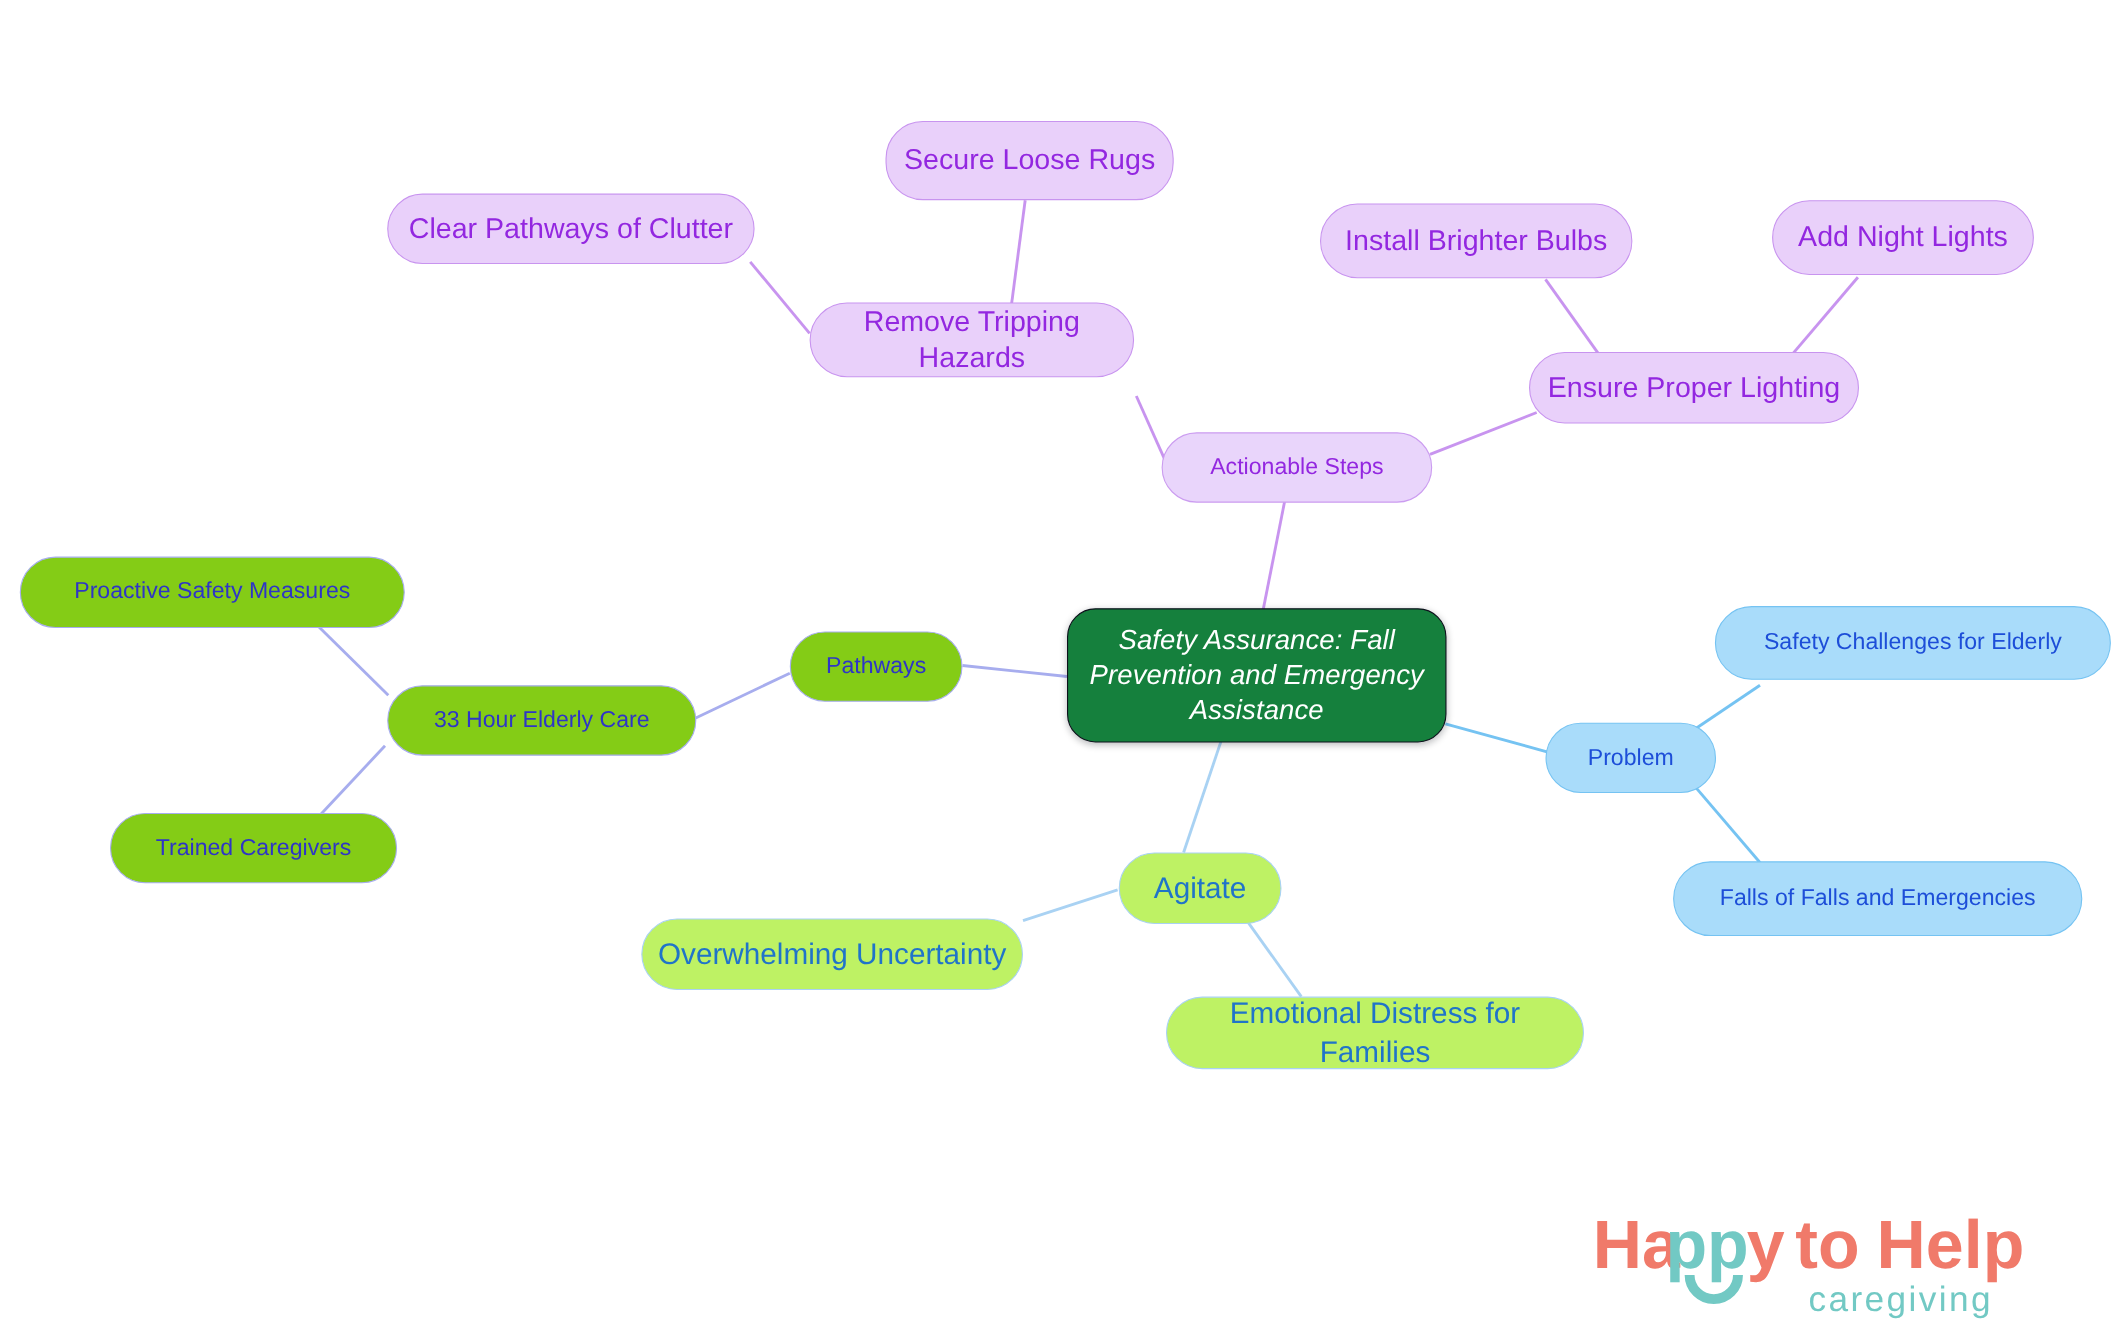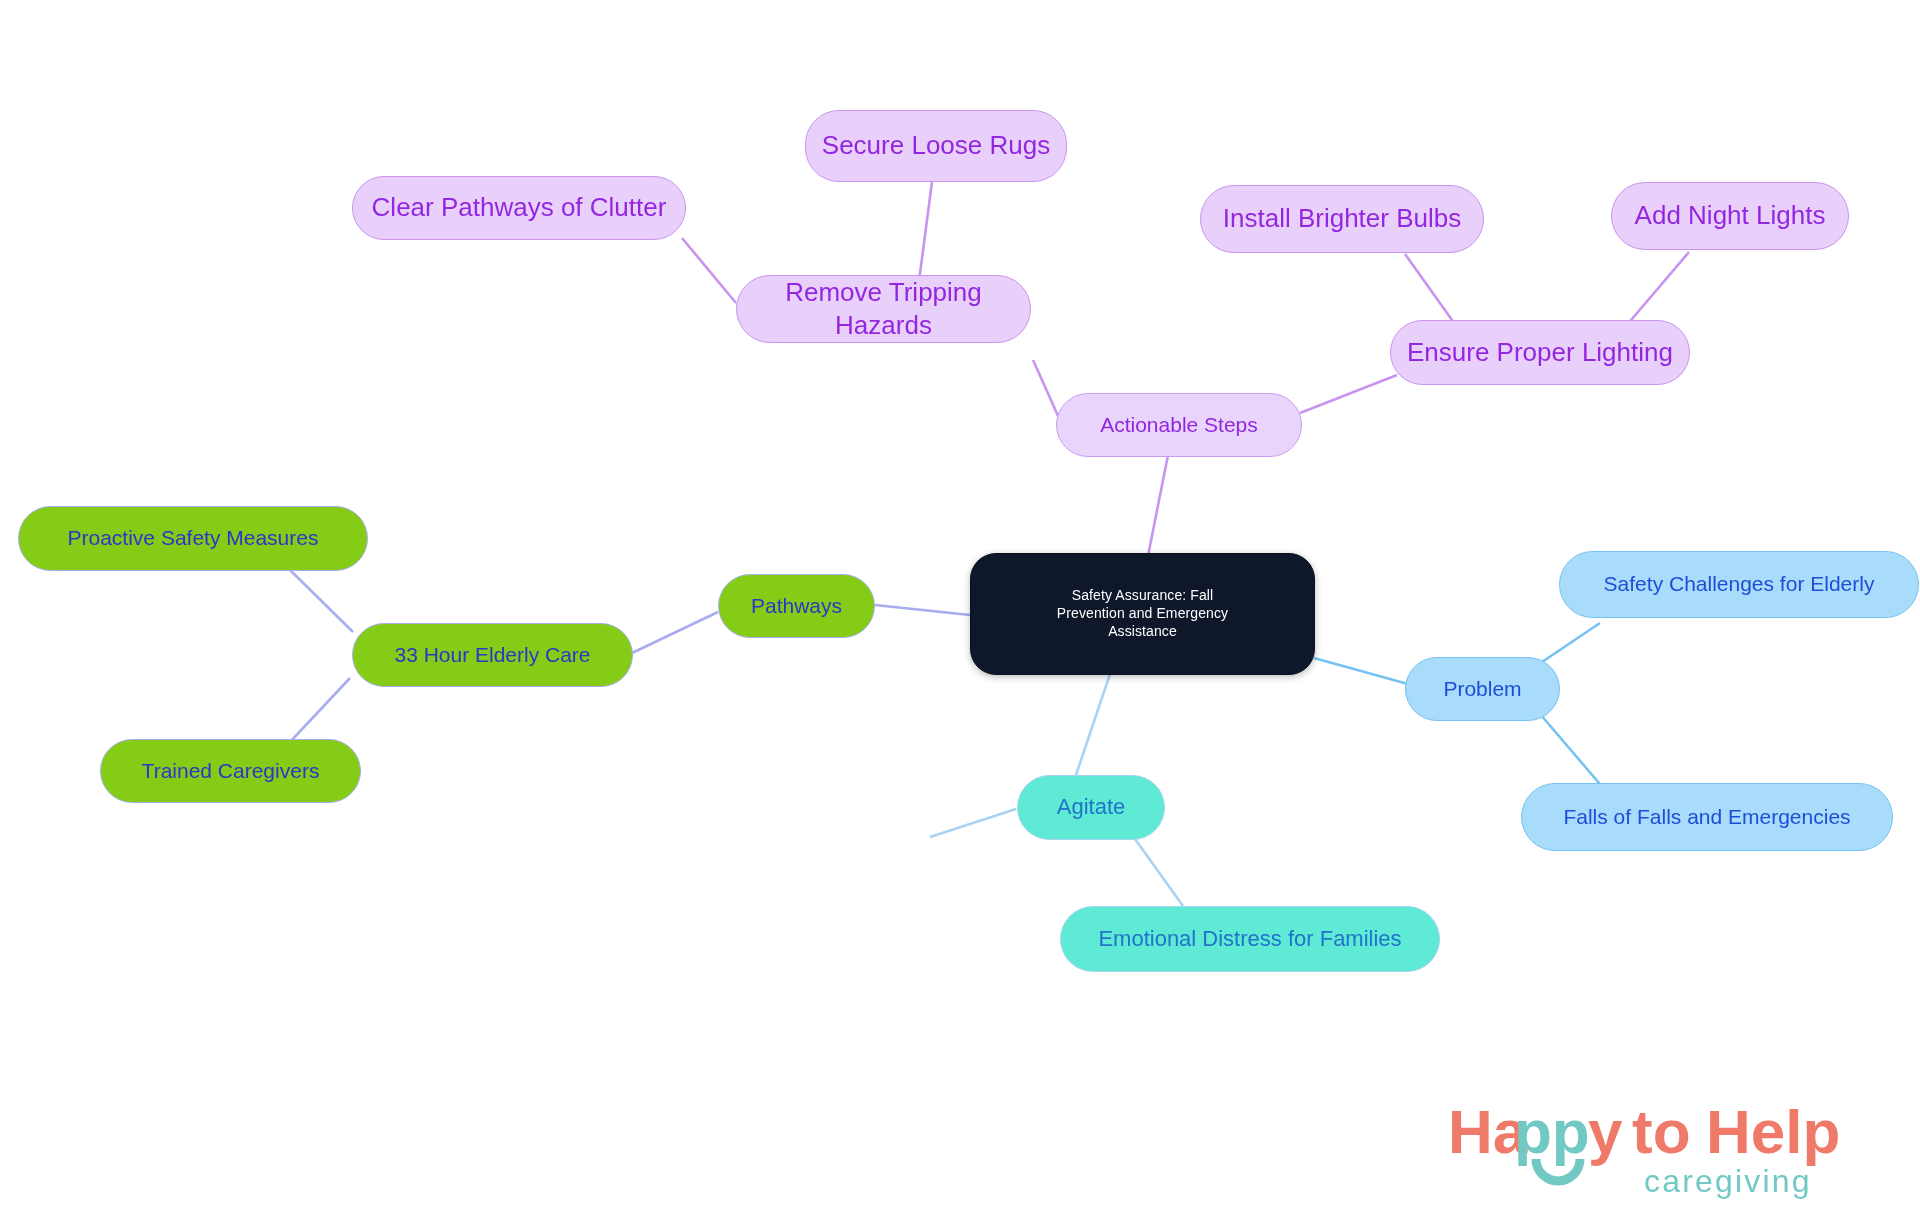--- a/index.html
+++ b/index.html
@@ -35,27 +35,28 @@
     justify-content: center;
     text-align: center;
     border-radius: 34px;
     border-style: solid;
     border-width: 1.5px;
     line-height: 1.28;
     padding: 6px 14px;
     white-space: pre-line;
   }
   .node.root {
-    background: #0f172a;
+    background: #15803d;
     border-color: #0d121c;
     color: #ffffff;
     border-radius: 26px;
-    font-size: 14px;
+    font-size: 25px;
     letter-spacing: 0.1px;
     box-shadow: 0 2px 7px rgba(10,14,22,0.28);
+    font-style: italic;
   }
   .node.purple-branch {
     background: #e9d5fb;
     border-color: #cb9cf0;
     color: #9327e0;
     font-size: 21px;
   }
   .node.purple-leaf {
     background: #e9d0fa;
     border-color: #c894ef;
@@ -68,24 +69,24 @@
     color: #2e35c7;
     font-size: 21px;
   }
   .node.skyblue {
     background: #a9dcfa;
     border-color: #75c3f2;
     color: #1d4ed8;
     font-size: 21px;
   }
   .node.paleblue {
-    background: #5eead4;
+    background: #bef264;
     border-color: #a9d2f3;
     color: #2074c9;
-    font-size: 22px;
+    font-size: 27px;
   }
   #logo {
     position: absolute;
     left: 1448px;
     top: 1095px;
     width: 420px;
     height: 110px;
   }
 </style>
 </head>
@@ -144,20 +145,21 @@
   <div class="node periwinkle" style="left:100px; top:739px; width:261px; height:64px;">Trained Caregivers</div>
 
   <div class="node skyblue" style="left:1405px; top:657px; width:155px; height:64px;">Problem</div>
 
   <div class="node skyblue" style="left:1559px; top:551px; width:360px; height:67px;">Safety Challenges for Elderly</div>
 
   <div class="node skyblue" style="left:1521px; top:783px; width:372px; height:68px;">Falls of Falls and Emergencies</div>
 
   <div class="node paleblue" style="left:1017px; top:775px; width:148px; height:65px;">Agitate</div>
 
+  <div class="node paleblue" style="left:583px; top:835px; width:347px; height:65px;">Overwhelming Uncertainty</div>
 
   <div class="node paleblue" style="left:1060px; top:906px; width:380px; height:66px;">Emotional Distress for Families</div>
 
   <svg id="logo" viewBox="0 0 420 110" xmlns="http://www.w3.org/2000/svg">
     <text x="0" y="58" font-family="Liberation Sans, sans-serif" font-size="62" font-weight="bold" fill="#f07a6a">Ha</text>
     <text x="66" y="58" font-family="Liberation Sans, sans-serif" font-size="62" font-weight="bold" fill="#72c9c4">pp</text>
     <text x="140" y="58" font-family="Liberation Sans, sans-serif" font-size="62" font-weight="bold" fill="#f07a6a">y</text>
     <path d="M 88 64 A 22 22 0 0 0 132 64" stroke="#72c9c4" stroke-width="9" fill="none" stroke-linecap="butt"></path>
     <text x="184" y="58" font-family="Liberation Sans, sans-serif" font-size="62" font-weight="bold" fill="#f07a6a">to</text>
     <text x="258" y="58" font-family="Liberation Sans, sans-serif" font-size="62" font-weight="bold" fill="#f07a6a">Help</text>

